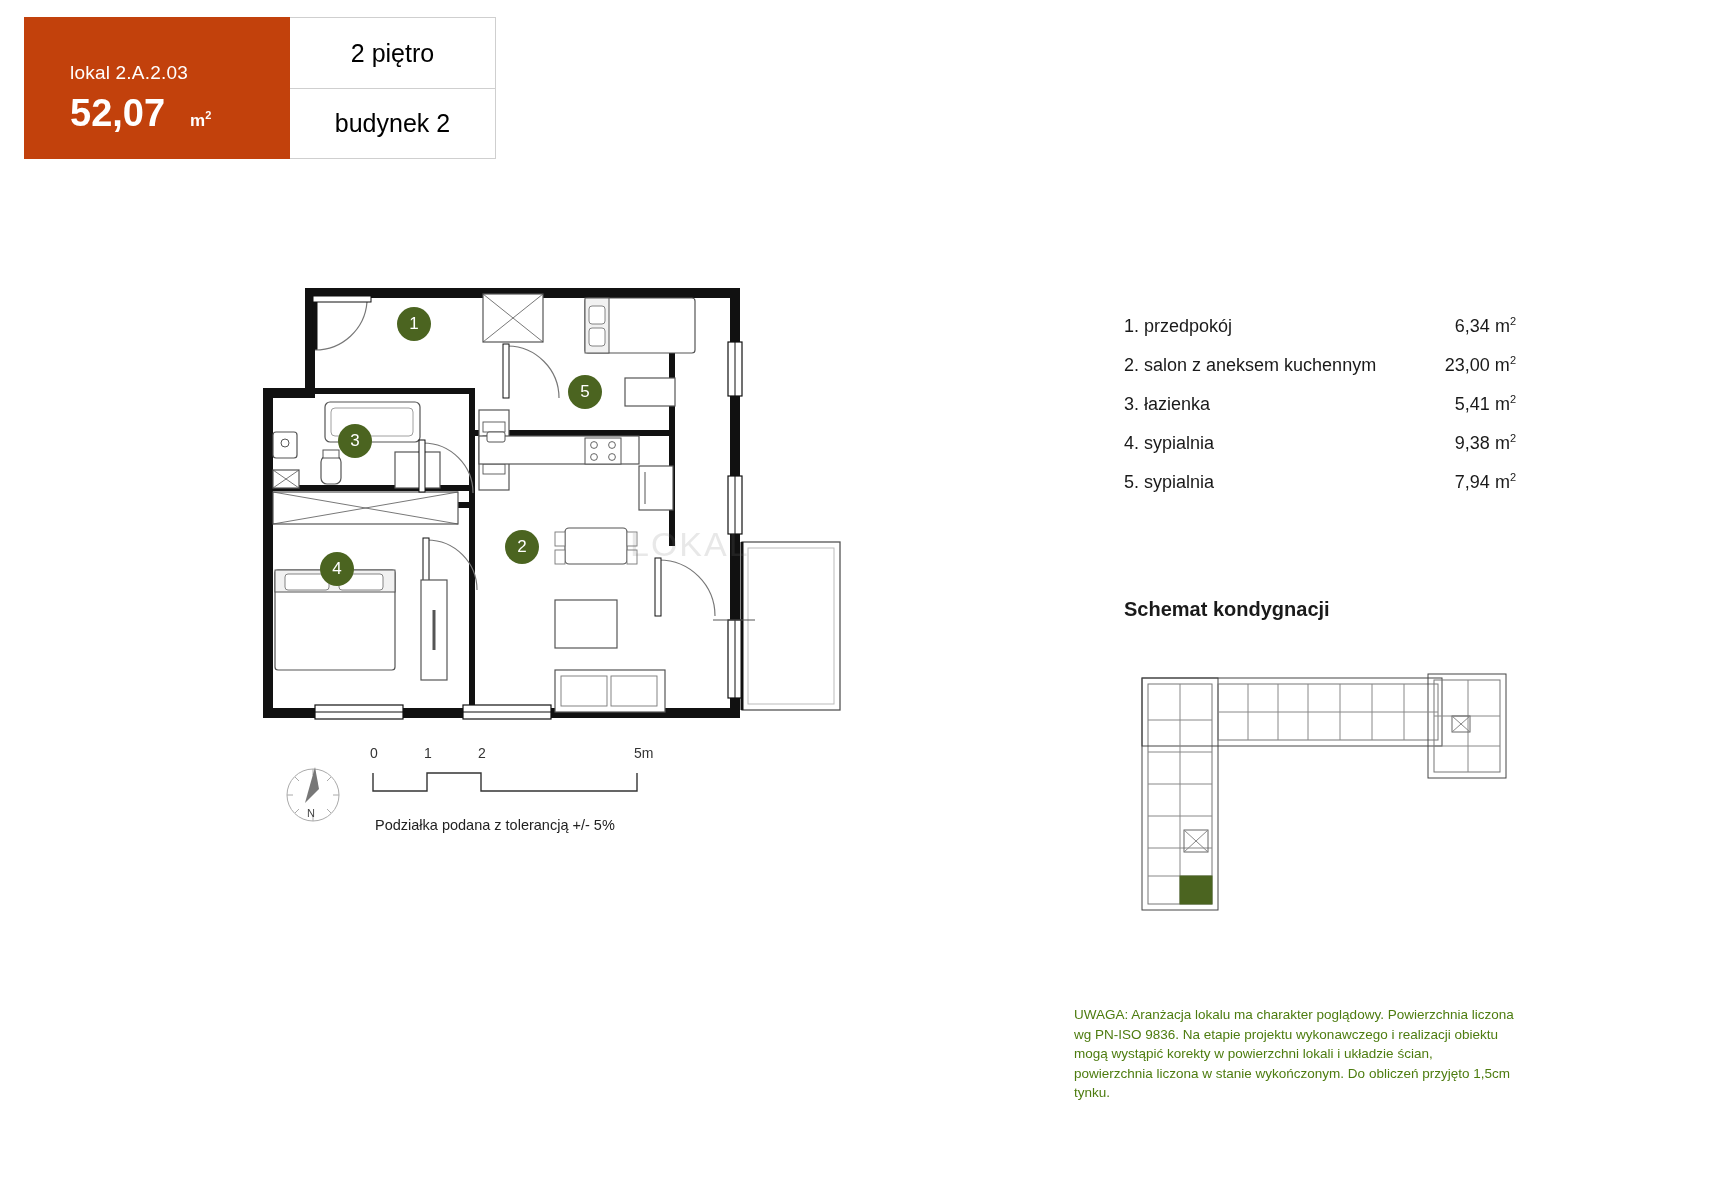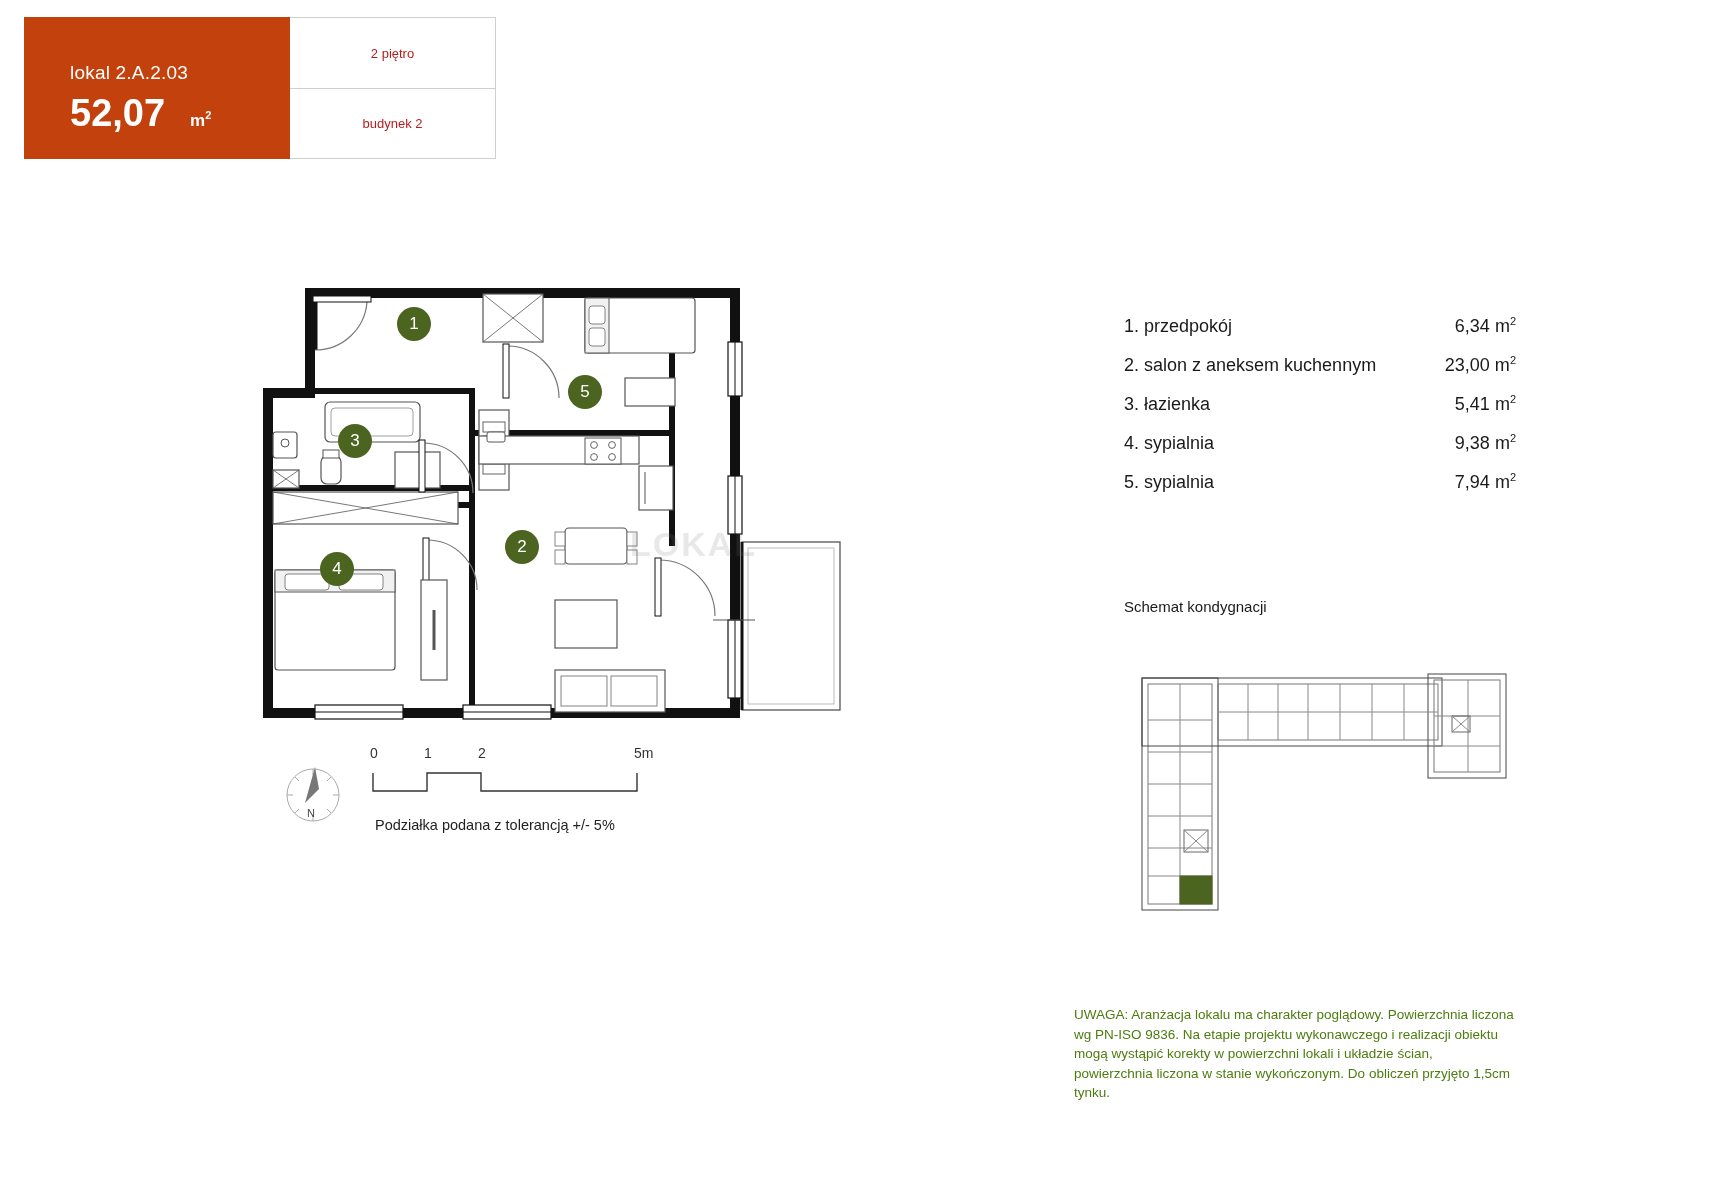--- a/index.html
+++ b/index.html
@@ -59,22 +59,22 @@
     display: flex;
     flex-direction: column;
   }
   .badge-cell {
     flex: 1 1 50%;
     border: 1px solid #cfcfcf;
     border-left: none;
     display: flex;
     align-items: center;
     justify-content: center;
-    font-size: 13px;
-    color: #b91c1c;
+    font-size: 25px;
+    color: #000000;
     box-sizing: border-box;
   }
   .badge-cell.top {
     border-bottom: none;
   }
 
   
   #floorplan {
     position: absolute;
     left: 255px;
@@ -149,22 +149,22 @@
   .room-row .area sup { font-size: 11px; }
   .room-row.total {
     font-weight: bold;
     margin-top: 8px;
   }
 
   #schemat-title {
     position: absolute;
     left: 1124px;
     top: 598px;
-    font-size: 15px;
-    font-weight: normal;
+    font-size: 20px;
+    font-weight: bold;
     color: #1a1a1a;
     text-align: center;
   }
 
   #schemat {
     position: absolute;
     left: 1128px;
     top: 660px;
     width: 390px;
     height: 270px;
@@ -179,21 +179,21 @@
     line-height: 1.45;
     color: #4d7c0f;
   }
 
   
   #watermark {
     position: absolute;
     left: 630px;
     top: 525px;
     font-size: 34px;
-    font-weight: bold;
+    font-weight: normal;
     color: rgba(120,120,120,0.17);
     letter-spacing: 2px;
     pointer-events: none;
     text-align: center;
   }
 </style>
 </head>
 <body>
 
 <div id="header-badge">

